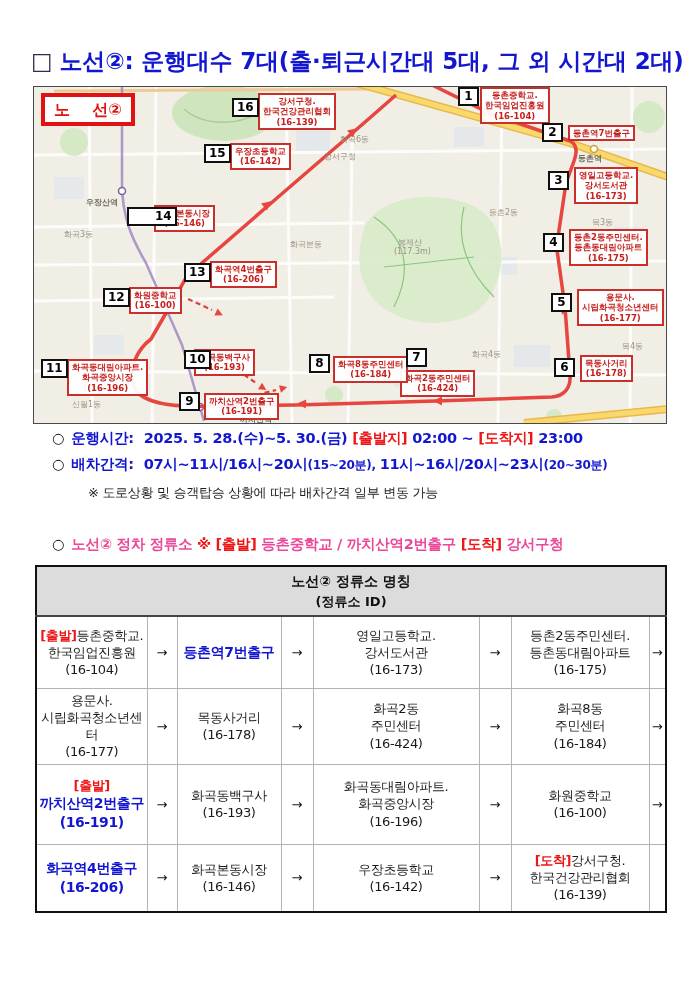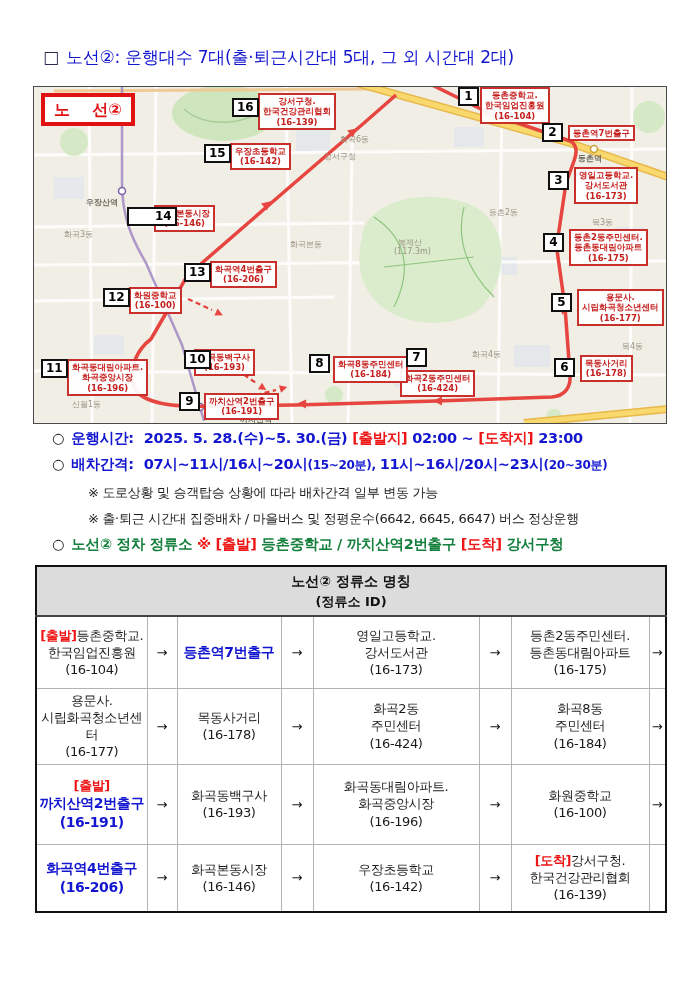--- a/index.html
+++ b/index.html
@@ -6,21 +6,21 @@
     --blue:#1316cf;
     --red:#ed1515;
     --mapred:#c5201d;
     --route:#e64540;
   }
   *{box-sizing:border-box;margin:0;padding:0}
   body{background:#fff;font-family:"DejaVu Sans","Liberation Sans",sans-serif}
   .page{position:relative;width:700px;height:990px;background:#fff;overflow:hidden}
 
   
-  .title{position:absolute;left:43px;top:46px;font-size:17px;font-weight:400;color:var(--blue);white-space:nowrap;letter-spacing:-.2px}
+  .title{position:absolute;left:31px;top:46px;font-size:23px;font-weight:700;color:var(--blue);white-space:nowrap;letter-spacing:-.2px}
   .title .tbox{color:#2c2c50;margin-right:7px}
 
   
   .map{position:absolute;left:33px;top:86px;width:634px;height:338px;border:1px solid #4a4a4a;background:#f1eee5;overflow:hidden}
   .map svg{position:absolute;left:0;top:0}
   .overlay{position:absolute;left:0;top:0;width:100%;height:100%}
   .legend{position:absolute;left:7px;top:6px;background:#fff;border:4px solid #e01212;color:#e01212;
           font-size:16px;font-weight:800;padding:3px 9px;white-space:pre;z-index:5;line-height:1.2}
   .marker{position:absolute;z-index:4;min-width:21px;height:19px;padding:0 3px;background:#fff;border:2px solid #101010;
           color:#000;font-weight:800;font-size:12px;line-height:15px;text-align:center}
@@ -28,21 +28,21 @@
           font-weight:700;font-size:8.5px;line-height:1.22;padding:1px 3px;text-align:center;white-space:nowrap}
   .place{position:absolute;z-index:1;color:#9a9383;font-size:8px;white-space:nowrap}
   .place.st{color:#6f6a5c;font-weight:700}
 
   
   .iline{position:absolute;left:52px;white-space:nowrap;font-size:14.5px;font-weight:800;letter-spacing:-.3px}
   .iline .bullet{color:#111;margin-right:7px;font-weight:700}
   .iline .ilabel{margin-right:10px}
   .c-bl{color:var(--blue)}
   .c-r{color:var(--red)}
-  .c-k{color:#15803d}
+  .c-k{color:#ec4899}
   .seg.small{font-size:12px}
   .note{position:absolute;left:88px;white-space:nowrap;font-size:13px;font-weight:500;color:#1c1c1c;letter-spacing:-.3px}
 
   
   .stable{position:absolute;left:35px;top:565px;width:630px;border-collapse:collapse;table-layout:fixed;border:2px solid #111}
   .stable th{background:#dcdcdc;border:1px solid #888;border-bottom:2.5px solid #444;font-size:14px;font-weight:800;color:#111;line-height:1.5;text-align:center}
   .stable .th2{font-size:13px}
   .cell{border:1px solid #b3b3b3;text-align:center;vertical-align:middle;font-size:13px;color:#1a1a1a;padding:2px 1px;letter-spacing:-.4px}
   .acell{border:1px solid #b3b3b3;text-align:center;vertical-align:middle;font-size:13px;color:#111}
   .cl{line-height:1.32}
@@ -246,21 +246,20 @@
 
   <div class="iline" style="top:429px">
     <span class="bullet">○</span><span class="ilabel c-bl">운행시간:</span><span class="parts"><span class="seg c-bl">2025. 5. 28.(수)~5. 30.(금) </span><span class="seg c-r">[출발지]</span><span class="seg c-bl"> 02:00 ~ </span><span class="seg c-r">[도착지]</span><span class="seg c-bl"> 23:00</span></span>
   </div>
 
   <div class="iline" style="top:455px">
     <span class="bullet">○</span><span class="ilabel c-bl">배차간격:</span><span class="parts"><span class="seg c-bl">07시~11시/16시~20시</span><span class="seg c-bl small">(15~20분), </span><span class="seg c-bl">11시~16시/20시~23시</span><span class="seg c-bl small">(20~30분)</span></span>
   </div>
 
   <div class="note" style="top:484px">※  도로상황 및 승객탑승 상황에 따라 배차간격 일부 변동 가능</div>
-  <div class="note" style="top:510px">※  출·퇴근 시간대 집중배차 / 마을버스 및 정평운수(6642, 6645, 6647) 버스 정상운행</div>
 
   <div class="iline" style="top:535px">
     <span class="bullet">○</span><span class="parts"><span class="seg c-k">노선② 정차 정류소  </span><span class="seg c-r">※ </span><span class="seg c-r">[출발]</span><span class="seg c-k"> 등촌중학교 / 까치산역2번출구 </span><span class="seg c-r">[도착]</span><span class="seg c-k"> 강서구청</span></span>
   </div>
 
   <table class="stable">
     <colgroup>
       <col style="width:111px">
         <col style="width:30px">
         <col style="width:104px">

